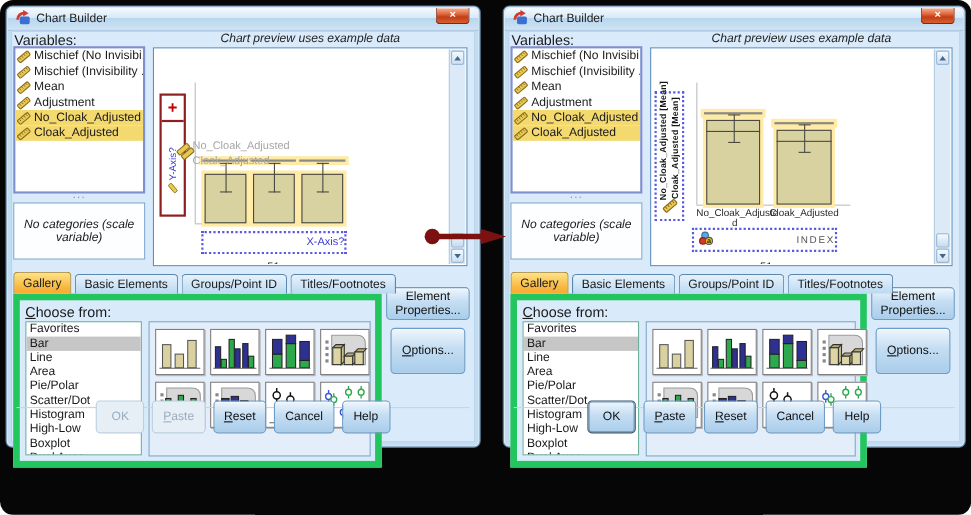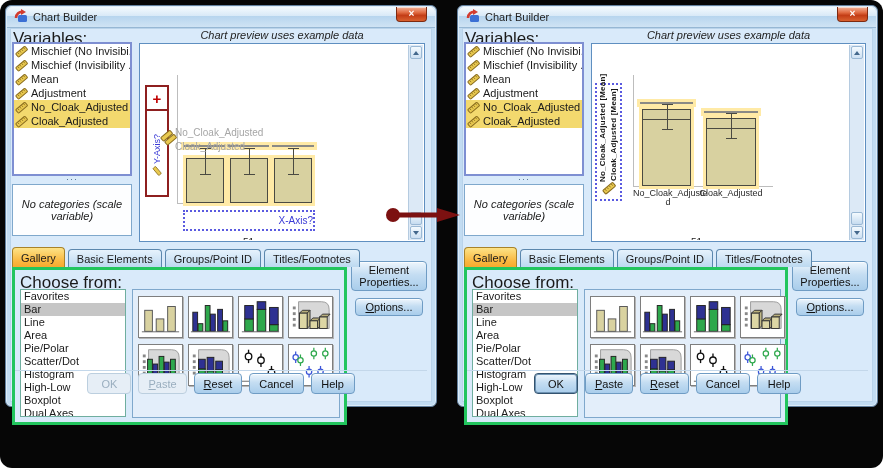--- a/index.html
+++ b/index.html
@@ -21,21 +21,21 @@
   .title-text { font-size:11px; color:#222; }
   .close-btn { position:absolute; right:8px; top:0; width:31px; height:15px;
     background:linear-gradient(#f5b49a, #e06a41 40%, #c33d16 60%, #d8602f);
     border:1px solid #7e2a10; border-top:none; border-radius:0 0 4px 4px;
     display:flex; align-items:center; justify-content:center;
     color:#fff; font-size:10px; font-weight:bold; line-height:1;
     box-shadow: inset 0 1px 0 rgba(255,255,255,.55); }
   .dlg-body { position:absolute; left:4px; right:4px; top:22px; bottom:4px;
     background:#d9eafa; border:1px solid #b9d3ea; }
 
-  .lbl { position:absolute; font-size:17px; }
+  .lbl { position:absolute; font-size:13px; }
   .u-first::first-letter { text-decoration: underline; }
 
   
   .varlist { position:absolute; left:1px; top:13px; width:120px; height:134px;
     background:#fff; border:2px solid #7e8fd2; overflow:hidden; }
   .var-row { height:14px; display:flex; align-items:center; gap:3px; padding:0 1px;
     white-space:nowrap; overflow:hidden; }
   .var-row.hl { background:#f3d96e; }
   .vicon { flex:0 0 13px; height:13px; }
   .splitter { position:absolute; left:1px; top:147px; width:120px; height:7px;
@@ -103,37 +103,37 @@
   .clip51 { position:absolute; font-size:10px; color:#222; }
 
   
   .tabs { position:absolute; left:1px; top:219px; height:19px; display:flex; gap:3px; align-items:flex-end; z-index:3; }
   .tab { height:18px; padding:0 8px; display:flex; align-items:center;
     background:linear-gradient(#e6f2fc,#bcd9f0); border:1px solid #5b87ad;
     border-bottom:none; border-radius:4px 4px 0 0; cursor:default; }
   .tab.active { height:20px; background:linear-gradient(#fde387,#f9b73f 70%,#f6a92f);
     border-color:#a8832a; font-weight:normal; }
   .tabpanel { position:absolute; left:1px; right:84px; top:238px; height:158px;
-    border:3px solid #22c55e; background:#d9eafa; }
+    border:6px solid #22c55e; background:#d9eafa; }
   .choose { left:5px; top:3px; position:absolute; }
   .typelist { position:absolute; left:5px; top:19px; width:106px; bottom:5px;
     background:#fff; border:1px solid #6fae9f; overflow:hidden; }
   .type-row { height:13px; line-height:13px; padding:0 3px; white-space:nowrap; }
   .type-row.selected { background:#c6c6c6; }
   .gallerybox { position:absolute; left:117px; top:19px; right:4px; bottom:4px;
     background:#e3eefa; border:1px solid #7fa8cc;
     display:grid; grid-template-columns:repeat(4,45px); gap:6px 5px; padding:6px 5px;
     align-content:start; }
   .thumb { width:45px; height:42px; background:#fff; border:1px solid #7e7e7e;
     box-shadow:1px 1px 0 #b5b5b5; }
 
   
   .side-btns { position:absolute; right:2px; top:232px; width:80px;
     display:flex; flex-direction:column; gap:7px; align-items:center; }
-  .btn { min-width:44px; padding:2px 9px; background:linear-gradient(#eef6fd,#c4ddf2 45%,#a9cdeb);
+  .btn { min-width:44px; padding:14px 9px; background:linear-gradient(#eef6fd,#c4ddf2 45%,#a9cdeb);
     border:1px solid #6f9cc4; border-radius:4px; display:flex; align-items:center;
     justify-content:center; text-align:center; color:#111;
     box-shadow: inset 0 1px 0 rgba(255,255,255,.7); cursor:default; }
   .btn-label { display:block; }
   .btn.two-line { width:76px; padding:2px 4px; }
   .btn.disabled { background:#e6eef6; color:#9aaebf; border-color:#bccfdf; box-shadow:none; }
   .btn.disabled .btn-label { color:#9aaebf; }
   .btn.default { border-color:#33536f; box-shadow: inset 0 0 0 1px #6d92b2, inset 0 1px 0 rgba(255,255,255,.7); }
   .footer-sep { position:absolute; left:4px; right:4px; bottom:30px; border-top:1px solid #c3d7ea; }
   .footer { position:absolute; left:0; right:0; bottom:7px; display:flex;
@@ -549,20 +549,29 @@
           <div class="bar-cap" style="top:-7px;"></div>
           <div class="bar"></div>
           <div class="inner-line"></div>
           <div class="ebar" style="top:-5px; height:26px;"></div>
         </div>
 
         <div class="xtick" style="left:40px; top:144px; width:70px;">No_Cloak_Adjuste
 d</div>
         <div class="xtick" style="left:106px; top:144px; width:64px;">Cloak_Adjusted</div>
 
+        <div class="xzone" style="left:36px; top:162px; width:132px; height:22px;">
+          <span class="zone-icon"><svg width="15" height="13" viewBox="0 0 15 13">
+                <circle cx="6" cy="4" r="3" fill="#5aa7e8" stroke="#3a6fa0"></circle>
+                <circle cx="4" cy="9" r="3" fill="#d03a2a" stroke="#8a1f12"></circle>
+                <circle cx="9.5" cy="9" r="3.2" fill="#f2c21c" stroke="#555"></circle>
+                <text x="9.5" y="11.3" font-size="6.5" text-anchor="middle" fill="#111" font-weight="bold">a</text>
+              </svg></span>
+          <span class="index-text">INDEX</span>
+        </div>
         <div class="clip51" style="left:98px; top:192px;">51</div>
       </div>
       <div class="scrollbar">
         <div class="sb-btn sb-up">
             <i class="tri-up"></i>
           </div>
         <div class="sb-thumb"></div>
         <div class="sb-btn sb-down">
             <i class="tri-down"></i>
           </div>

